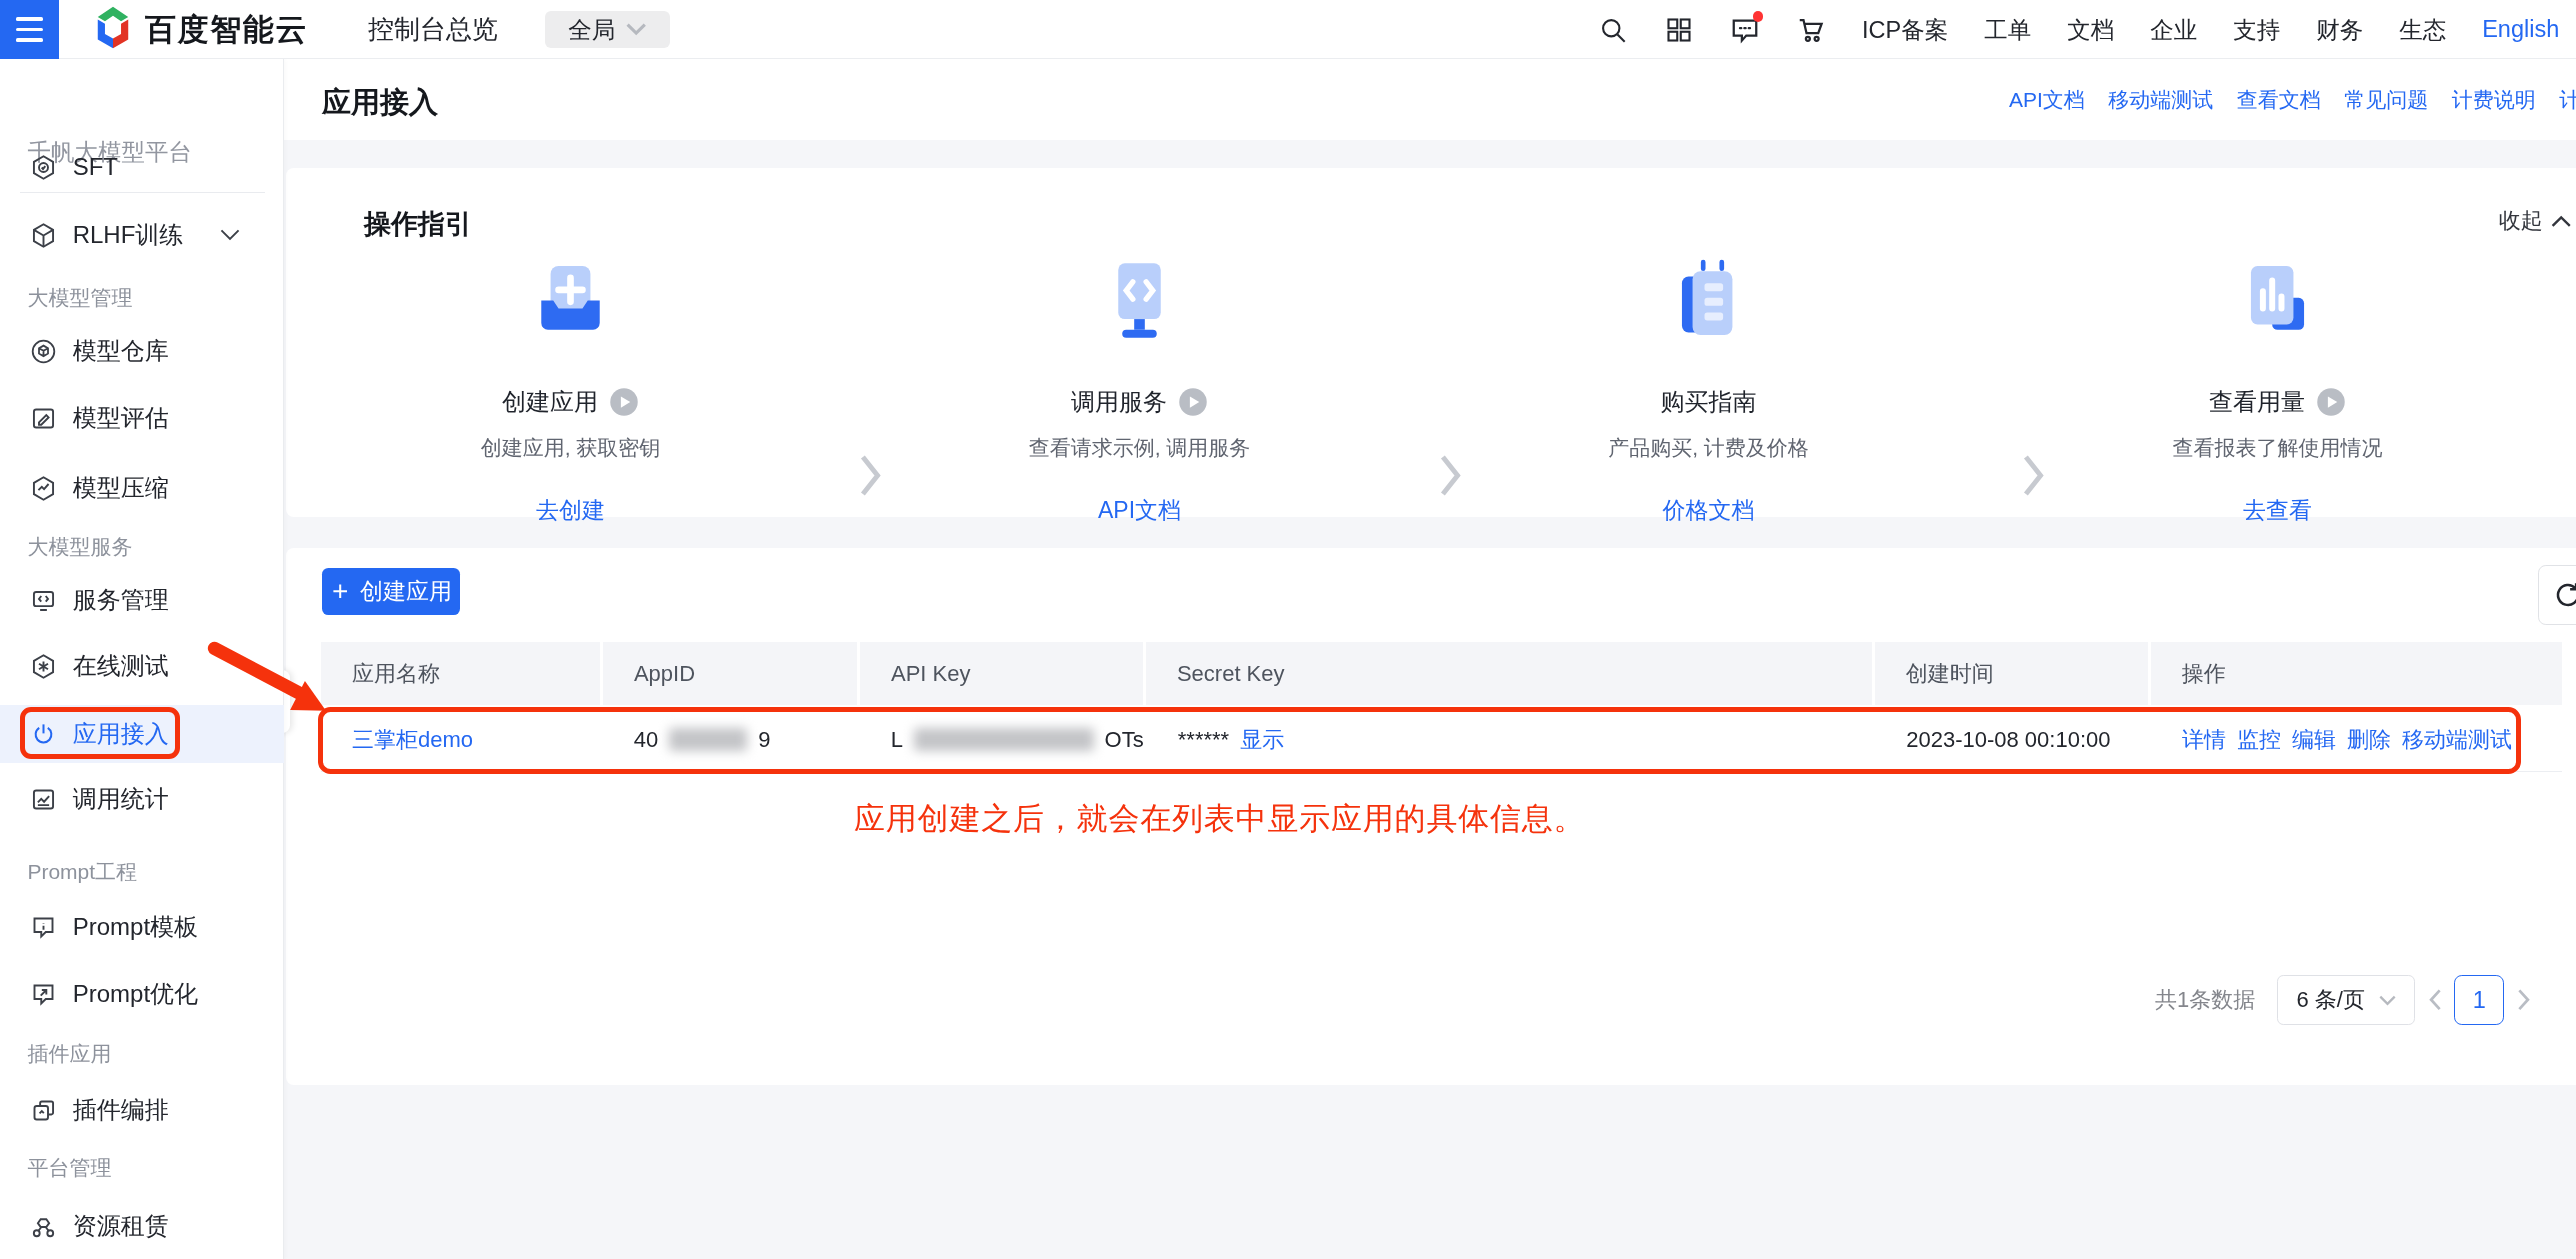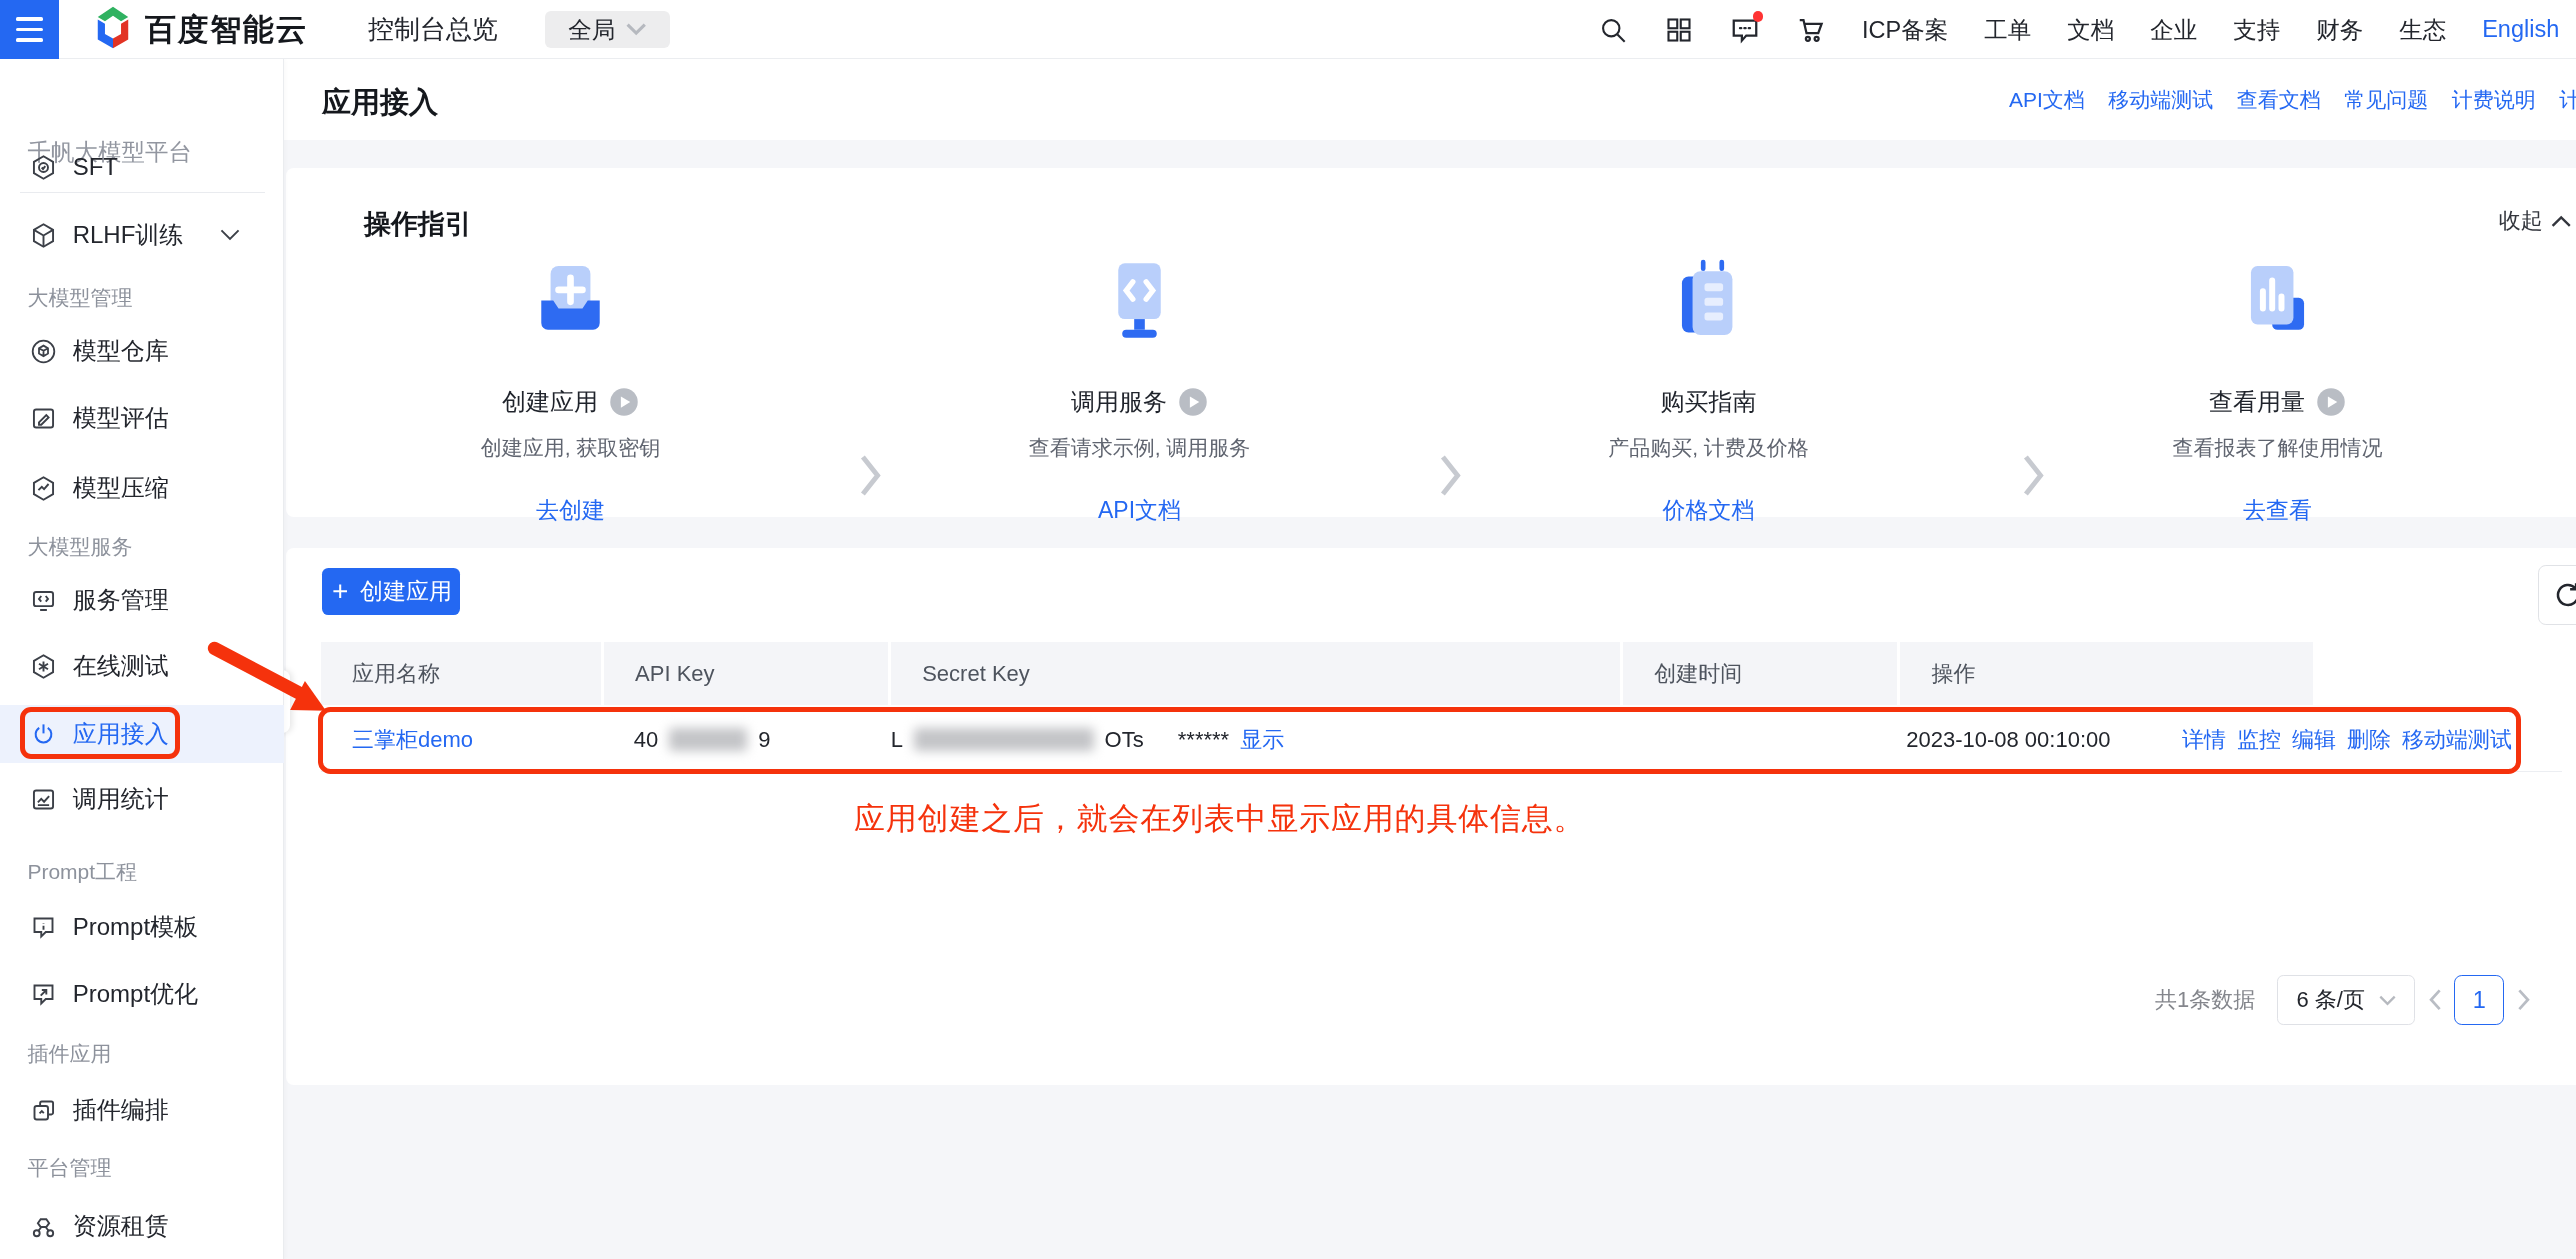--- a/index.html
+++ b/index.html
@@ -407,20 +407,21 @@
   </button>
   <div class="refresh-btn">
     <svg width="30" height="30" viewBox="0 0 24 24" fill="none">
         <path d="M20 12a8 8 0 1 1-2.2-5.5" stroke="#23262d" stroke-width="2"></path>
         <path d="M18.5 2.5v4.8h-4.8" stroke="#23262d" stroke-width="2"></path>
       </svg>
   </div>
 
   <div class="thead">
     <div class="cell c1">应用名称</div>
+    <div class="cell c2">AppID</div>
     <div class="cell c3">API Key</div>
     <div class="cell c4">Secret Key</div>
     <div class="cell c5">创建时间</div>
     <div class="cell c6">操作</div>
   </div>
 
   <div class="trow">
     <div class="cell c1">
         <a class="link-blue">三掌柜demo</a>
       </div>

